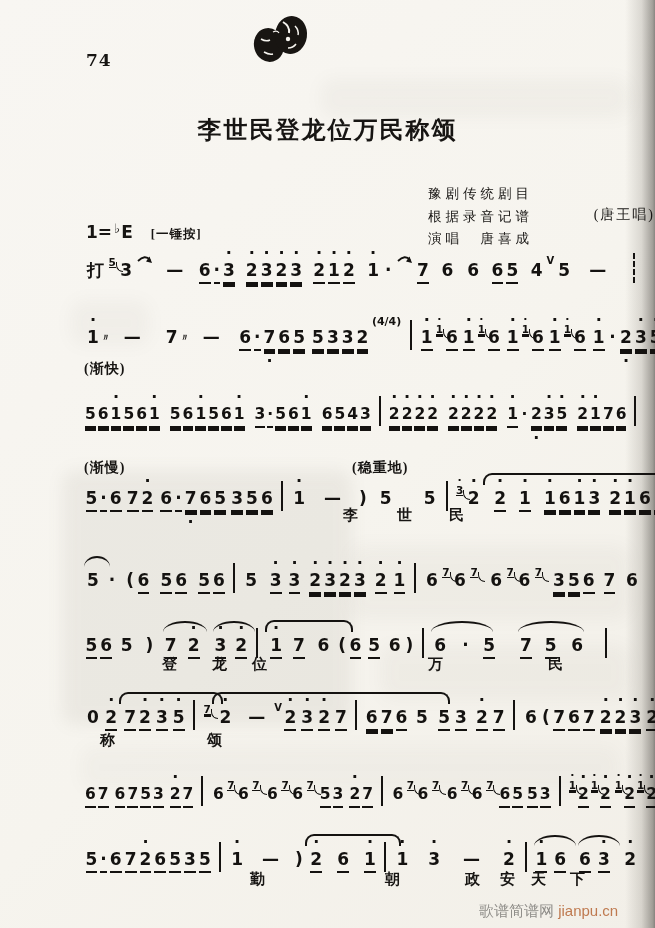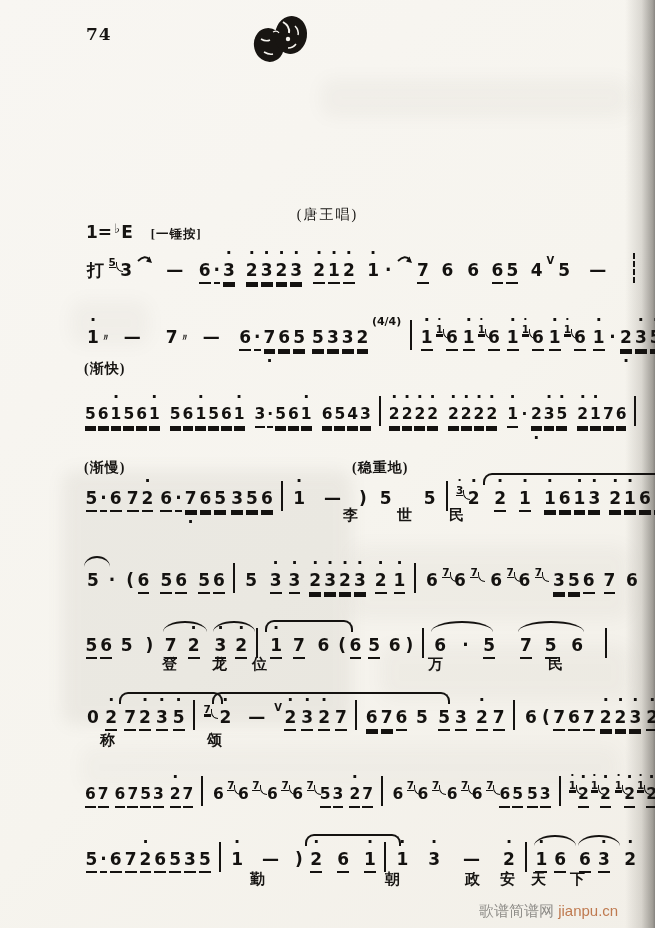--- a/index.html
+++ b/index.html
@@ -4,32 +4,32 @@
 <style>
   html,body{margin:0;padding:0;}
   body{background:#cfccc6;font-family:"Liberation Serif",serif;}
   .page{position:relative;width:655px;height:928px;margin:0 auto;overflow:hidden;
         background:linear-gradient(135deg,#f8f6f2 0%,#f6f4ee 55%,#f2efe8 100%);color:#171513;}
   
   .blob{position:absolute;background:#7d7668;filter:blur(8px);border-radius:14px;pointer-events:none;}
   .shadow-right{position:absolute;top:0;right:0;bottom:0;width:30px;pointer-events:none;
         background:linear-gradient(to right,rgba(90,85,76,0) 0%,rgba(90,85,76,.18) 55%,rgba(60,56,50,.45) 92%,rgba(45,42,38,.55) 100%);}
   
-  .pagenum{position:absolute;left:86px;top:24px;font:700 17px "DejaVu Serif",serif;letter-spacing:1px;}
+  .pagenum{position:absolute;left:86px;top:50px;font:700 17px "DejaVu Serif",serif;letter-spacing:1px;}
   .brand{position:absolute;left:136px;top:22px;}
   .brand-title{font:900 22px "DejaVu Serif",serif;letter-spacing:5px;font-style:italic;
         border-bottom:2.5px solid #1b1815;padding:0 4px 4px 2px;}
   .brand-sub{margin-top:4px;font:700 12.5px "DejaVu Serif",serif;letter-spacing:1.5px;padding-left:6px;}
   .masks{position:absolute;left:246px;top:10px;}
   
   .h1{position:absolute;left:0;top:114px;width:100%;text-align:center;
         font:700 24px "Liberation Serif",serif;letter-spacing:2px;}
   .h2{position:absolute;left:0;top:170px;width:100%;text-align:center;
         font:700 16.5px "Liberation Serif",serif;letter-spacing:3px;font-style:italic;}
-  .h3{position:absolute;left:0;top:206px;width:100%;text-align:center;
+  .h3{position:absolute;left:0;top:206px;width:100%;text-align:right;
         font:400 14px "Liberation Serif",serif;letter-spacing:2px;}
   .credits{position:absolute;left:428px;top:183px;font:400 13.5px "Liberation Serif",serif;
         line-height:22.5px;letter-spacing:4px;white-space:nowrap;}
   .keyrow{position:absolute;left:86px;top:221px;font:700 17px "DejaVu Sans",sans-serif;}
   .keyrow .flat{vertical-align:5px;font-size:13px;margin:0 1px 0 2px;}
   .keyrow .keynote{font:700 12.5px "Liberation Serif",serif;margin-left:12px;letter-spacing:1px;margin-top:40px;}
   
   .score{position:absolute;inset:0;}
   .srow{position:absolute;left:84px;width:566px;white-space:nowrap;
         font:700 17px "DejaVu Sans",sans-serif;color:#141210;}
@@ -85,22 +85,28 @@
     <ellipse cx="45" cy="25" rx="16" ry="19" fill="#181512" transform="rotate(8 45 25)"></ellipse>
     <path d="M37,12 q7,4 6,11" stroke="#f6f4ef" stroke-width="2" fill="none"></path>
     <path d="M49,16 q4,4 3,9" stroke="#f6f4ef" stroke-width="1.5" fill="none"></path>
     <circle cx="42" cy="29" r="2.2" fill="#f6f4ef"></circle>
     <path d="M50,34 q-3,4 -8,4" stroke="#f6f4ef" stroke-width="1.5" fill="none"></path>
     <path d="M15,29 q5,3 9,1" stroke="#f6f4ef" stroke-width="1.5" fill="none"></path>
     <path d="M18,42 q5,3 9,2" stroke="#f6f4ef" stroke-width="1.5" fill="none"></path>
     <path d="M27,22 q4,-2 6,1" stroke="#f6f4ef" stroke-width="1.3" fill="none"></path>
   </svg>
 
+  <div class="h1">李世民登龙位万民称颂</div>
   <div class="h3">(唐王唱)</div>
 
+  <div class="credits">
+    <div>豫剧传统剧目</div>
+    <div>根据录音记谱</div>
+    <div>演唱　唐喜成</div>
+  </div>
 
   <div class="keyrow">
     <span>1=</span><span class="flat">♭</span><span>E</span>
     <span class="keynote">[一锤按]</span>
   </div>
 
   <div class="score">
       <div class="srow" style="top: 253px;"><span class="tk"><span>打</span></span><span class="tk gr u1 bm"><span>5</span></span><span class="tk"><span>3</span></span><span class="arr"><svg width="19" height="14" viewBox="0 0 19 14">
             <path d="M2,8 Q9,1 14,7" fill="none" stroke="#141210" stroke-width="1.8"></path>
             <polygon points="16,10 10,8.5 13.5,3.5" fill="#141210"></polygon>

